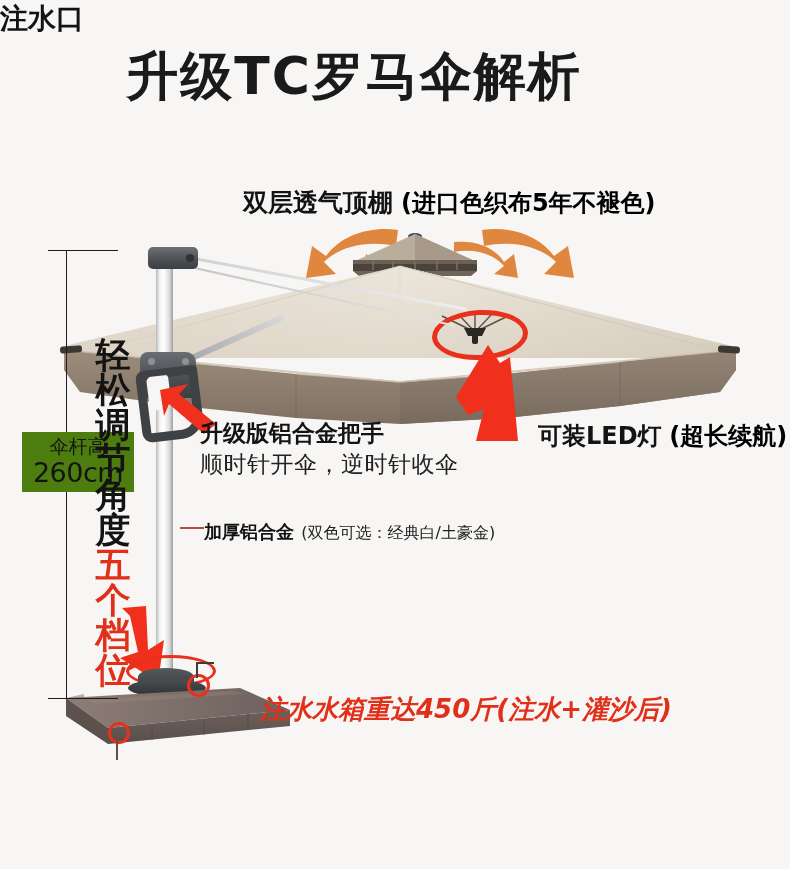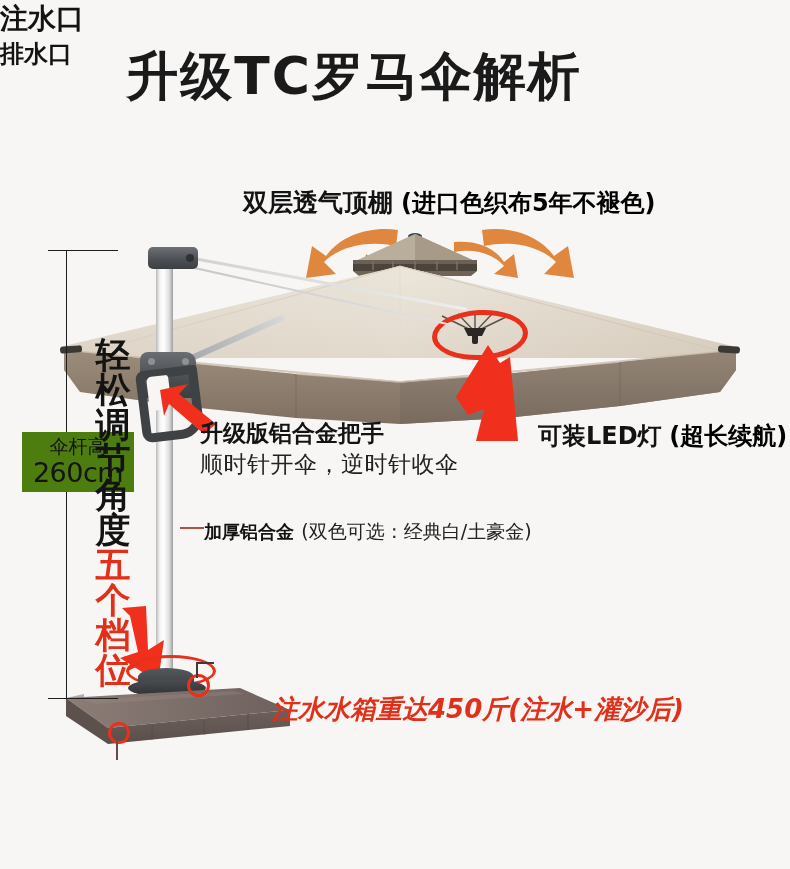--- a/index.html
+++ b/index.html
@@ -34,32 +34,32 @@
   .anno-handle{left:200px;top:418px;font-size:23px;line-height:1.33;white-space:normal;width:300px;}
   .anno-handle .l1{font-weight:bold;font-size:23px;color:#131313;display:block;}
   .anno-handle .l2{font-weight:normal;font-size:23px;color:#222;display:block;letter-spacing:0.5px;}
 
   
   .anno-led{left:538px;top:420px;font-size:24px;}
 
   
   .anno-alloy{left:204px;top:515px;font-size:23px;line-height:1.38;}
   .anno-alloy .l1 b{font-size:18px;font-weight:bold;color:#131313;}
-  .anno-alloy .l1 span{font-size:19px;font-weight:normal;color:#222;}
+  .anno-alloy .l1 span{font-size:16px;font-weight:normal;color:#222;}
   .anno-alloy .l2 b{font-size:23px;font-weight:bold;color:#131313;}
   .anno-alloy .l2 span{font-size:22px;font-weight:normal;color:#222;}
 
   
   .anno-waterport{left:208px;top:660px;font-size:28px;font-weight:bold;color:#131313;}
   
   .anno-drain{left:78px;top:758px;font-size:24px;font-weight:bold;color:#131313;}
 
   
   .anno-weight{
-    left:272px;top:692px;font-size:26px;font-weight:bold;font-style:italic;
+    left:260px;top:692px;font-size:26px;font-weight:bold;font-style:italic;
     color:#e0301a;letter-spacing:0px;
   }
 
   
   .dim-line{position:absolute;left:66px;top:251px;width:1px;height:448px;background:#1d1d1d;}
   .dim-tick-top{position:absolute;left:48px;top:250px;width:70px;height:1px;background:#1d1d1d;}
   .dim-tick-bot{position:absolute;left:48px;top:698px;width:70px;height:1px;background:#1d1d1d;}
   .dim-label{position:absolute;left:22px;top:432px;width:112px;text-align:center;background:#4d7c0f;padding:4px 0;}
   .dim-label .a{display:block;font-size:19px;color:#141414;line-height:1.15;}
   .dim-label .b{display:block;font-size:27px;color:#141414;line-height:1.1;letter-spacing:-0.5px;}
@@ -420,16 +420,15 @@
   </div>
 
   <div class="anno anno-alloy">
     <div class="l1">
       <b>加厚铝合金</b>
       <span>(双色可选：经典白/土豪金)</span>
     </div>
   </div>
 
   <div class="anno-waterport">注水口</div>
-  <div class="anno-drain">排水口</div>
   <div class="anno anno-weight">注水水箱重达450斤(注水+灌沙后)</div>
 
 </div>
 
 </body></html>

